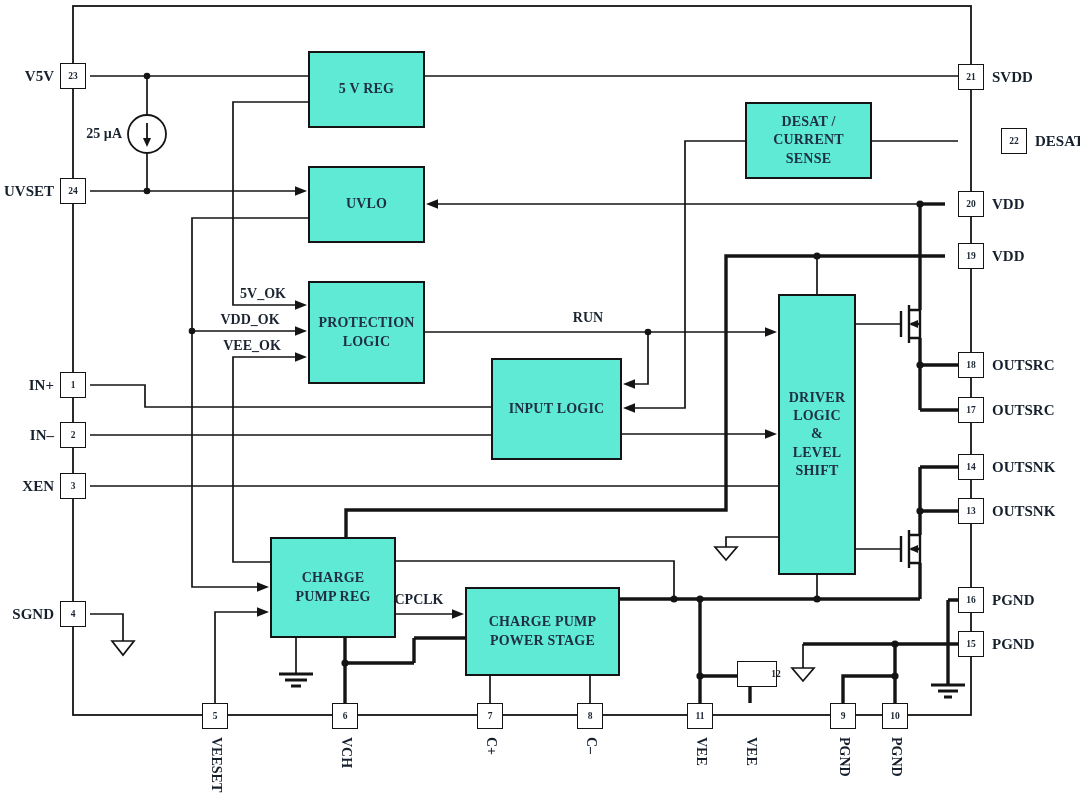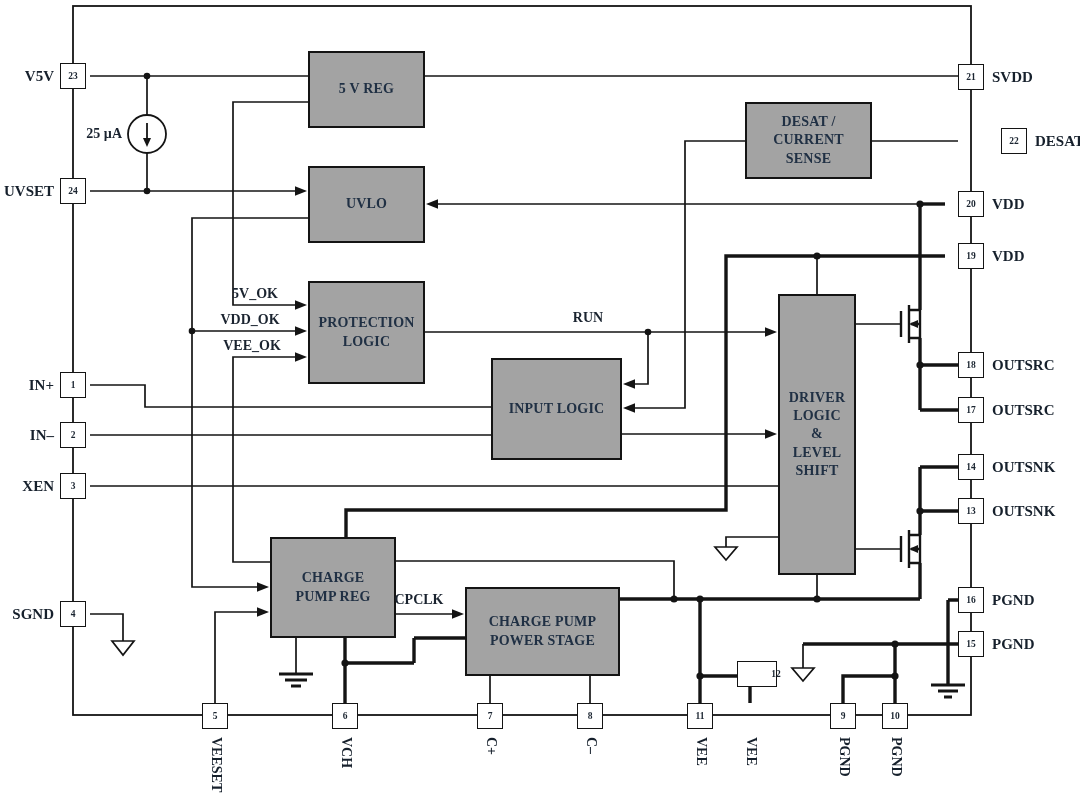--- a/index.html
+++ b/index.html
@@ -2,21 +2,21 @@
 <html><head>
 <meta charset="utf-8">
 <style>
   html,body{margin:0;padding:0;background:#ffffff;}
   #stage{
     position:relative;width:1080px;height:797px;background:#ffffff;
     font-family:"Liberation Serif","DejaVu Serif",serif;overflow:hidden;
   }
   #stage svg{position:absolute;left:0;top:0;}
   .block{
-    position:absolute;box-sizing:border-box;border:2px solid #141414;background:#a3a3a3;
+    position:absolute;box-sizing:border-box;border:2px solid #141414;background:#5eead4;
     display:flex;align-items:center;justify-content:center;text-align:center;
   }
   .block span{
     white-space:pre-line;font-weight:700;font-size:14px;line-height:1.3;
     color:#203044;letter-spacing:.2px;
   }
   .pin{position:absolute;display:flex;align-items:center;font-family:Liberation Serif, serif;}
   .pin-left{left:0;width:86px;height:26px;justify-content:flex-end;gap:6px;}
   .pin-right{left:958px;height:26px;gap:8px;}
   .pin-box{
@@ -175,21 +175,21 @@
     </div>
   <div class="block" style="left:270px;top:537px;width:126px;height:101px;">
     <span>CHARGE
 PUMP REG</span>
     </div>
   <div class="block" style="left:465px;top:587px;width:155px;height:89px;">
     <span>CHARGE PUMP
 POWER STAGE</span>
     </div>
 
-  <div class="siglabel" style="left:212px;top:286px;width:86px;">5V_OK</div>
+  <div class="siglabel" style="left:220px;top:286px;width:86px;">5V_OK</div>
   <div class="siglabel" style="left:206px;top:312px;width:88px;">VDD_OK</div>
   <div class="siglabel" style="left:208px;top:338px;width:88px;">VEE_OK</div>
   <div class="siglabel" style="left:556px;top:310px;width:64px;">RUN</div>
   <div class="siglabel" style="left:382px;top:592px;width:74px;">CPCLK</div>
   <div class="siglabel" style="left:56px;top:126px;width:66px;text-align:right;">25 µA</div>
 
   <div class="pin pin-left" style="top:63px;">
     <span class="pin-label">V5V</span>
     <span class="pin-box">
         <span class="pin-num">23</span>

